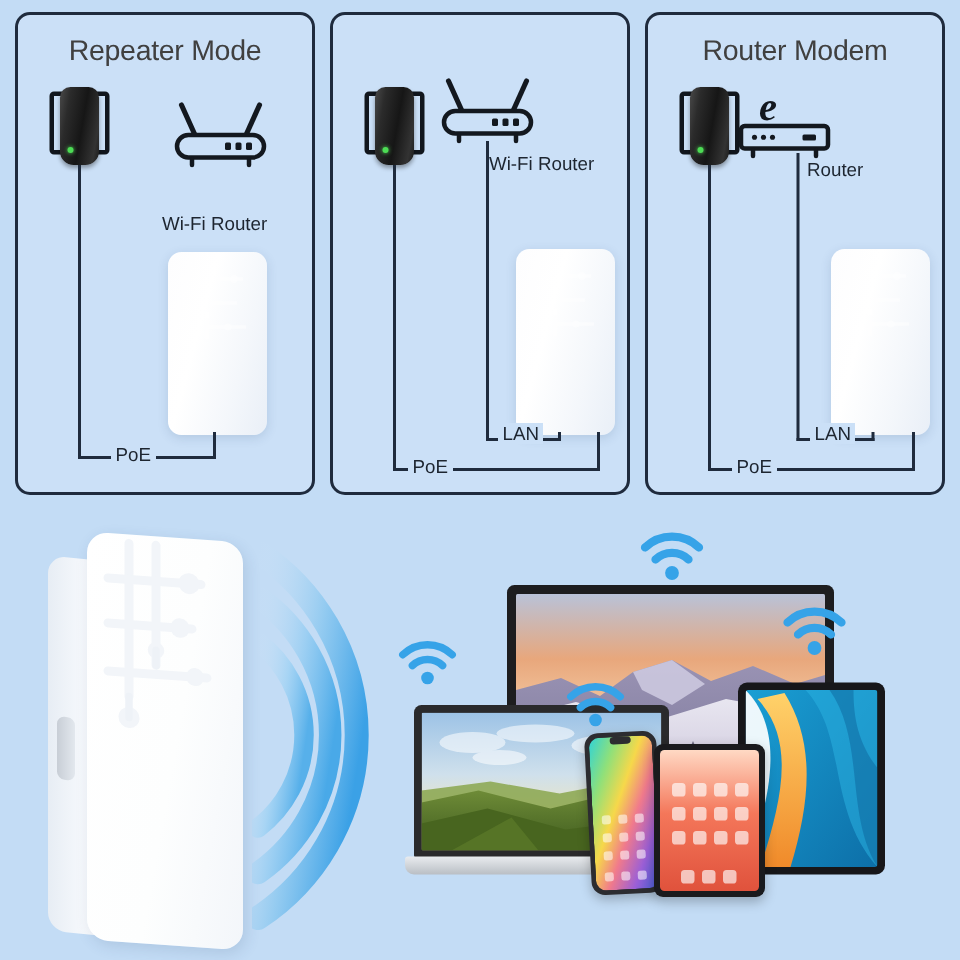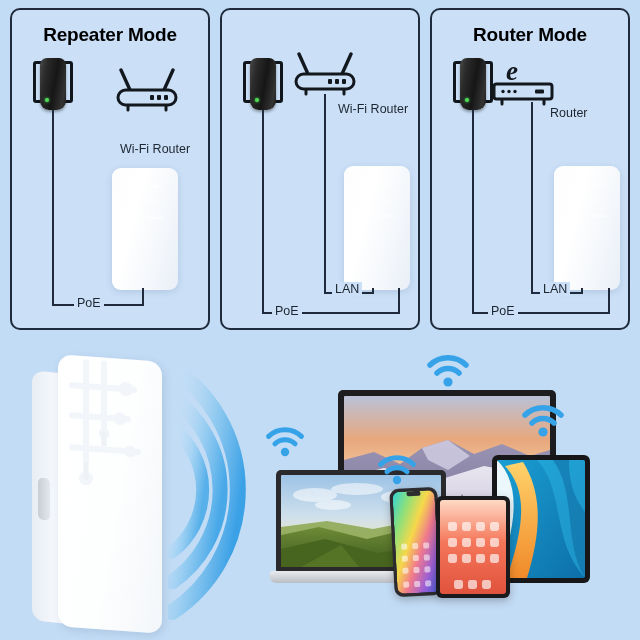--- a/index.html
+++ b/index.html
@@ -34,22 +34,22 @@
   .panel-1 { left: 10px;  width: 200px; }
   .panel-2 { left: 220px; width: 200px; }
   .panel-3 { left: 430px; width: 200px; }
 
   .panel-title {
     position: absolute;
     left: 0; right: 0;
     top: 14px;
     text-align: center;
     font-size: 19px;
-    font-weight: bold;
-    color: #000000;
+    font-weight: normal;
+    color: #404040;
     letter-spacing: -0.2px;
   }
 
   
   .plug {
     position: absolute;
     width: 46px;
     height: 52px;
   }
   .plug-outlet {
@@ -92,21 +92,20 @@
     opacity: .55;
   }
 
   
   .lineicon { position: absolute; }
   .devlabel {
     position: absolute;
     font-size: 12.5px;
     color: #1d2530;
     white-space: nowrap;
-    padding-left: 12px;
   }
 
   
   .cable {
     position: absolute;
     background: #1f2b3d;
   }
   .cable-v { width: 2px; }
   .cable-h { height: 2px; }
   .cable-label {
@@ -324,21 +323,21 @@
       <div class="cable cable-v" style="left:176px; top:278px; height:26px;"></div>
       <div class="cable-label" style="left:50px; top:294px;">PoE</div>
 
       <div class="cable cable-v" style="left:102px; top:84px; height:200px;"></div>
       <div class="cable cable-h" style="left:102px; top:282px; width:50px;"></div>
       <div class="cable cable-v" style="left:150px; top:278px; height:6px;"></div>
       <div class="cable-label" style="left:110px; top:272px;">LAN</div>
     </div>
 
     <div class="panel panel-3">
-      <div class="panel-title">Router Mode</div>
+      <div class="panel-title">Router Modem</div>
 
       <div class="plug" style="left:18px; top:48px;">
         <div class="plug-outlet"></div>
         <div class="plug-body"></div>
         <div class="plug-led"></div>
       </div>
 
       <div style="position:absolute; left:74px; top:48px; font-family:'Liberation Serif', serif; font-style:italic; font-weight:bold; font-size:27px; color:#13181f; line-height:1;">e</div>
 
       <svg class="lineicon" style="left:60px; top:72px;" width="62" height="24" viewBox="0 0 62 24">

